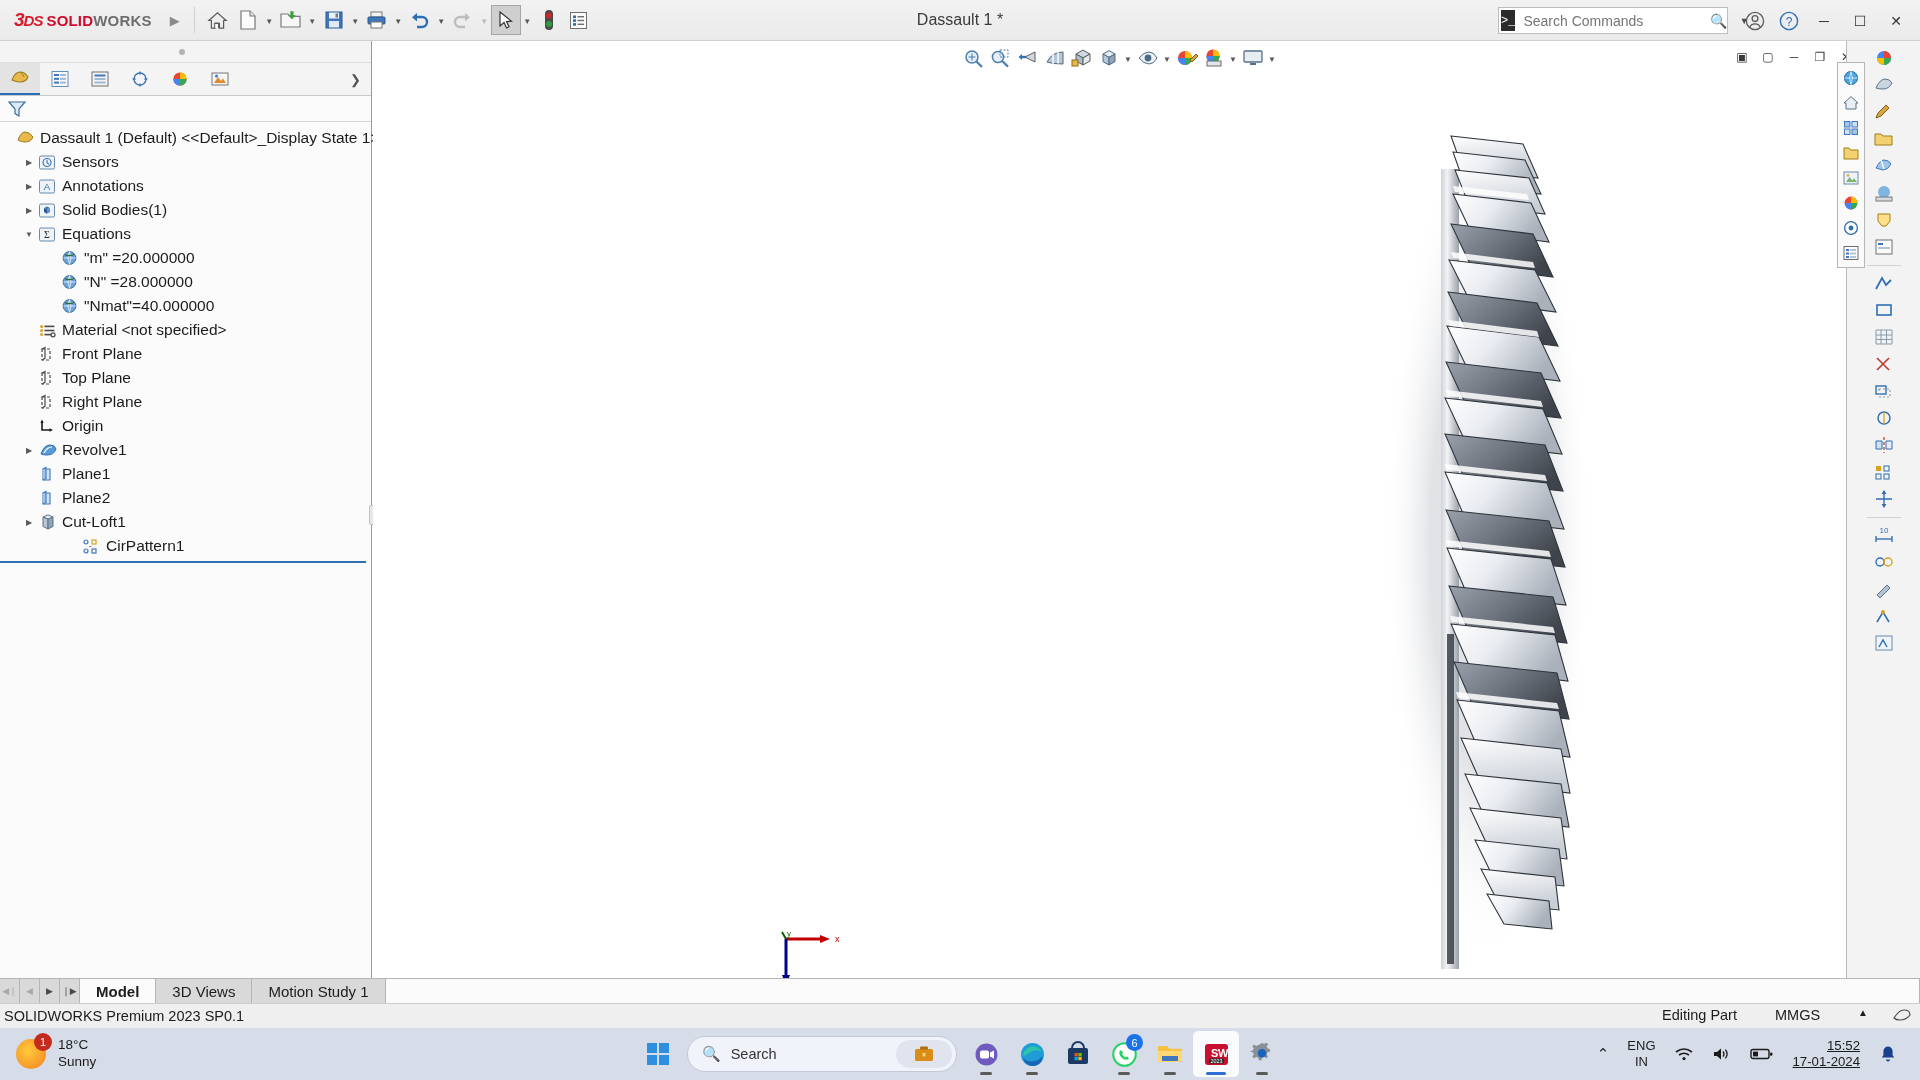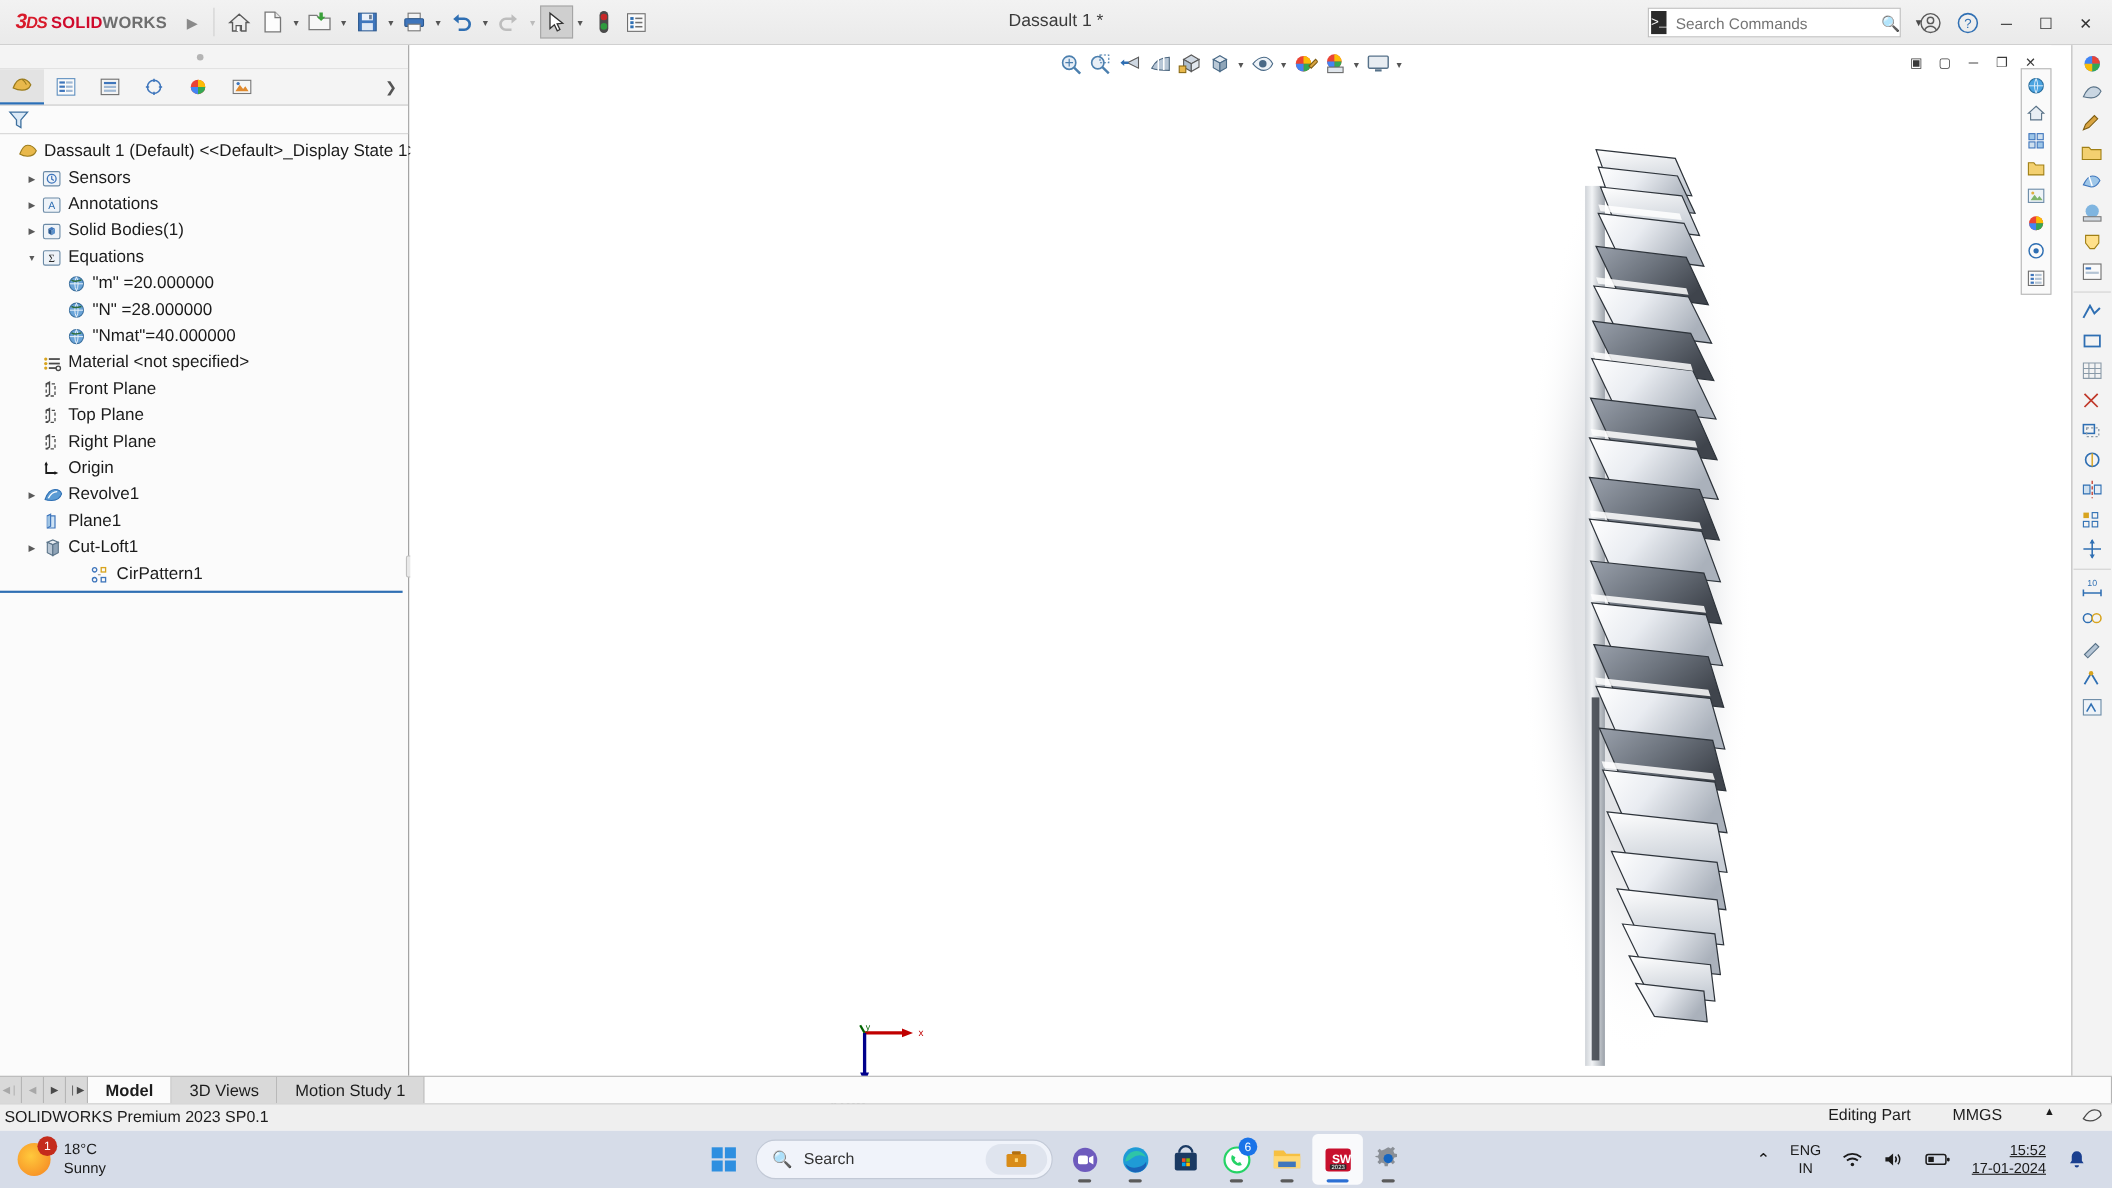--- a/index.html
+++ b/index.html
@@ -163,21 +163,21 @@
     position: absolute; left: 0; top: 33px; width: 100%; height: 904px;
   }
   #triad { position: absolute; left: 405px; top: 890px; }
   #view-label {
     position: absolute; left: 382px; top: 955px; font-size: 15px;
     font-weight: bold; color: #111;
   }
 
   
   #right-rail {
-    position: absolute; right: 0; top: 41px; width: 37px; height: 937px;
+    position: absolute; right: 0; top: 41px; width: 74px; height: 937px;
     background: #f3f3f3; border-left: 1px solid #b9b9b9;
     display: flex; flex-direction: column; align-items: center; padding-top: 4px;
   }
   .rr-btn {
     width: 30px; height: 26px; display: flex; align-items: center;
     justify-content: center; cursor: pointer; margin-bottom: 1px;
   }
   .rr-sep { width: 34px; height: 1px; background: #d2d2d2; margin: 4px 0; }
   #rr-floating {
     position: absolute; right: 55px; top: 62px; width: 28px;
@@ -634,20 +634,30 @@
       </div>
       <div class="t-row" style="padding-left: 22px;">
         <span class="t-arrow"></span>
         <span class="t-icon">
           <svg width="18" height="17" viewBox="0 0 18 17">
             <path d="M5 3 h7 v11 H5 Z" fill="#cfe3f4" stroke="#3f76bc" stroke-width="1.1"></path>
             <path d="M5 3 l3-1.6 v11 L5 14" fill="#9fc4e4" stroke="#3f76bc" stroke-width="1.1"></path>
           </svg>
         </span>
         <span class="t-label">Plane1</span>
+      </div>
+      <div class="t-row" style="padding-left: 22px;">
+        <span class="t-arrow"></span>
+        <span class="t-icon">
+          <svg width="18" height="17" viewBox="0 0 18 17">
+            <path d="M5 3 h7 v11 H5 Z" fill="#cfe3f4" stroke="#3f76bc" stroke-width="1.1"></path>
+            <path d="M5 3 l3-1.6 v11 L5 14" fill="#9fc4e4" stroke="#3f76bc" stroke-width="1.1"></path>
+          </svg>
+        </span>
+        <span class="t-label">Plane2</span>
       </div>
       <div class="t-row" style="padding-left: 22px;">
         <span class="t-arrow">▶</span>
         <span class="t-icon">
           <svg width="19" height="18" viewBox="0 0 19 18">
             <path d="M5 4 L10 1.8 L15 4 L10 6.2 Z" fill="#e8edf2" stroke="#5a7388"></path>
             <path d="M5 4 v9.4 L10 16 V6.2 Z" fill="#b8c6d4" stroke="#5a7388"></path>
             <path d="M15 4 v9.4 L10 16 V6.2 Z" fill="#8ea3b6" stroke="#5a7388"></path>
           </svg>
         </span>

